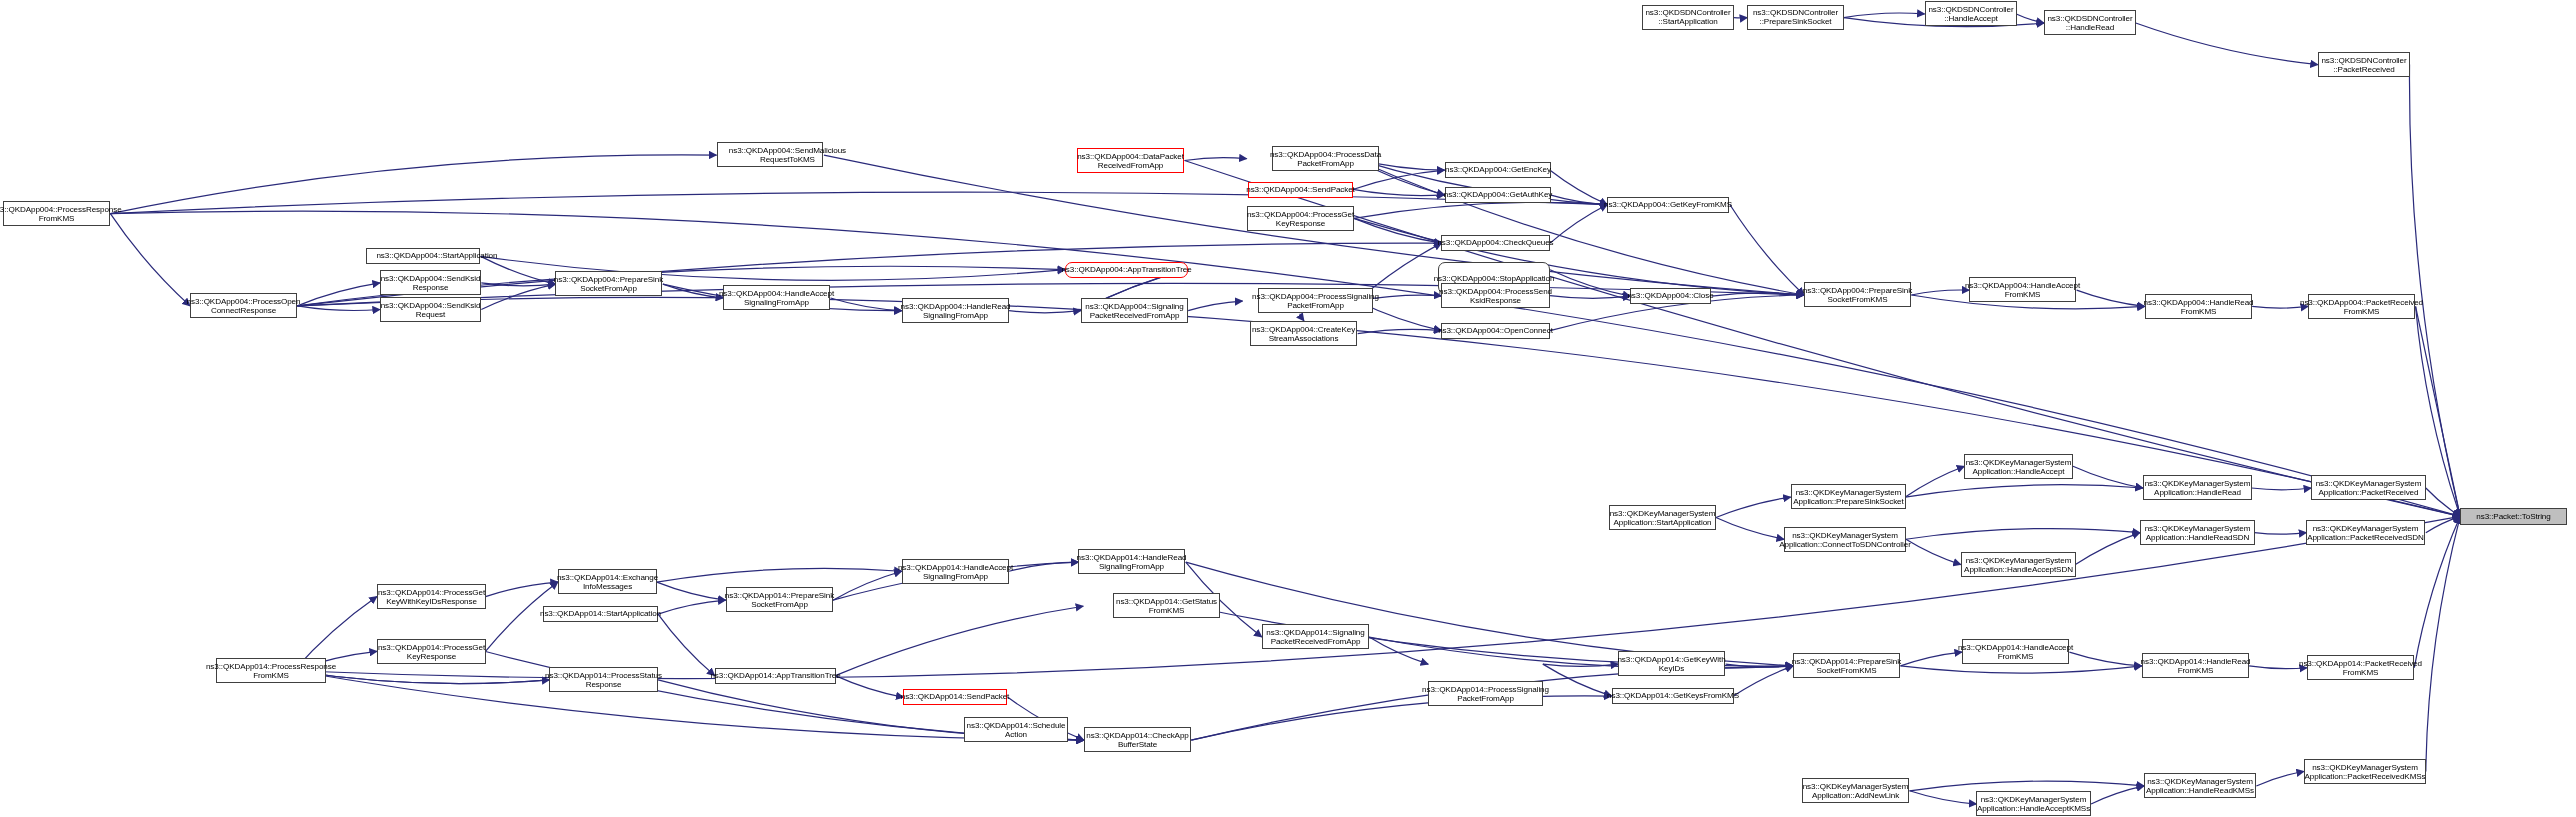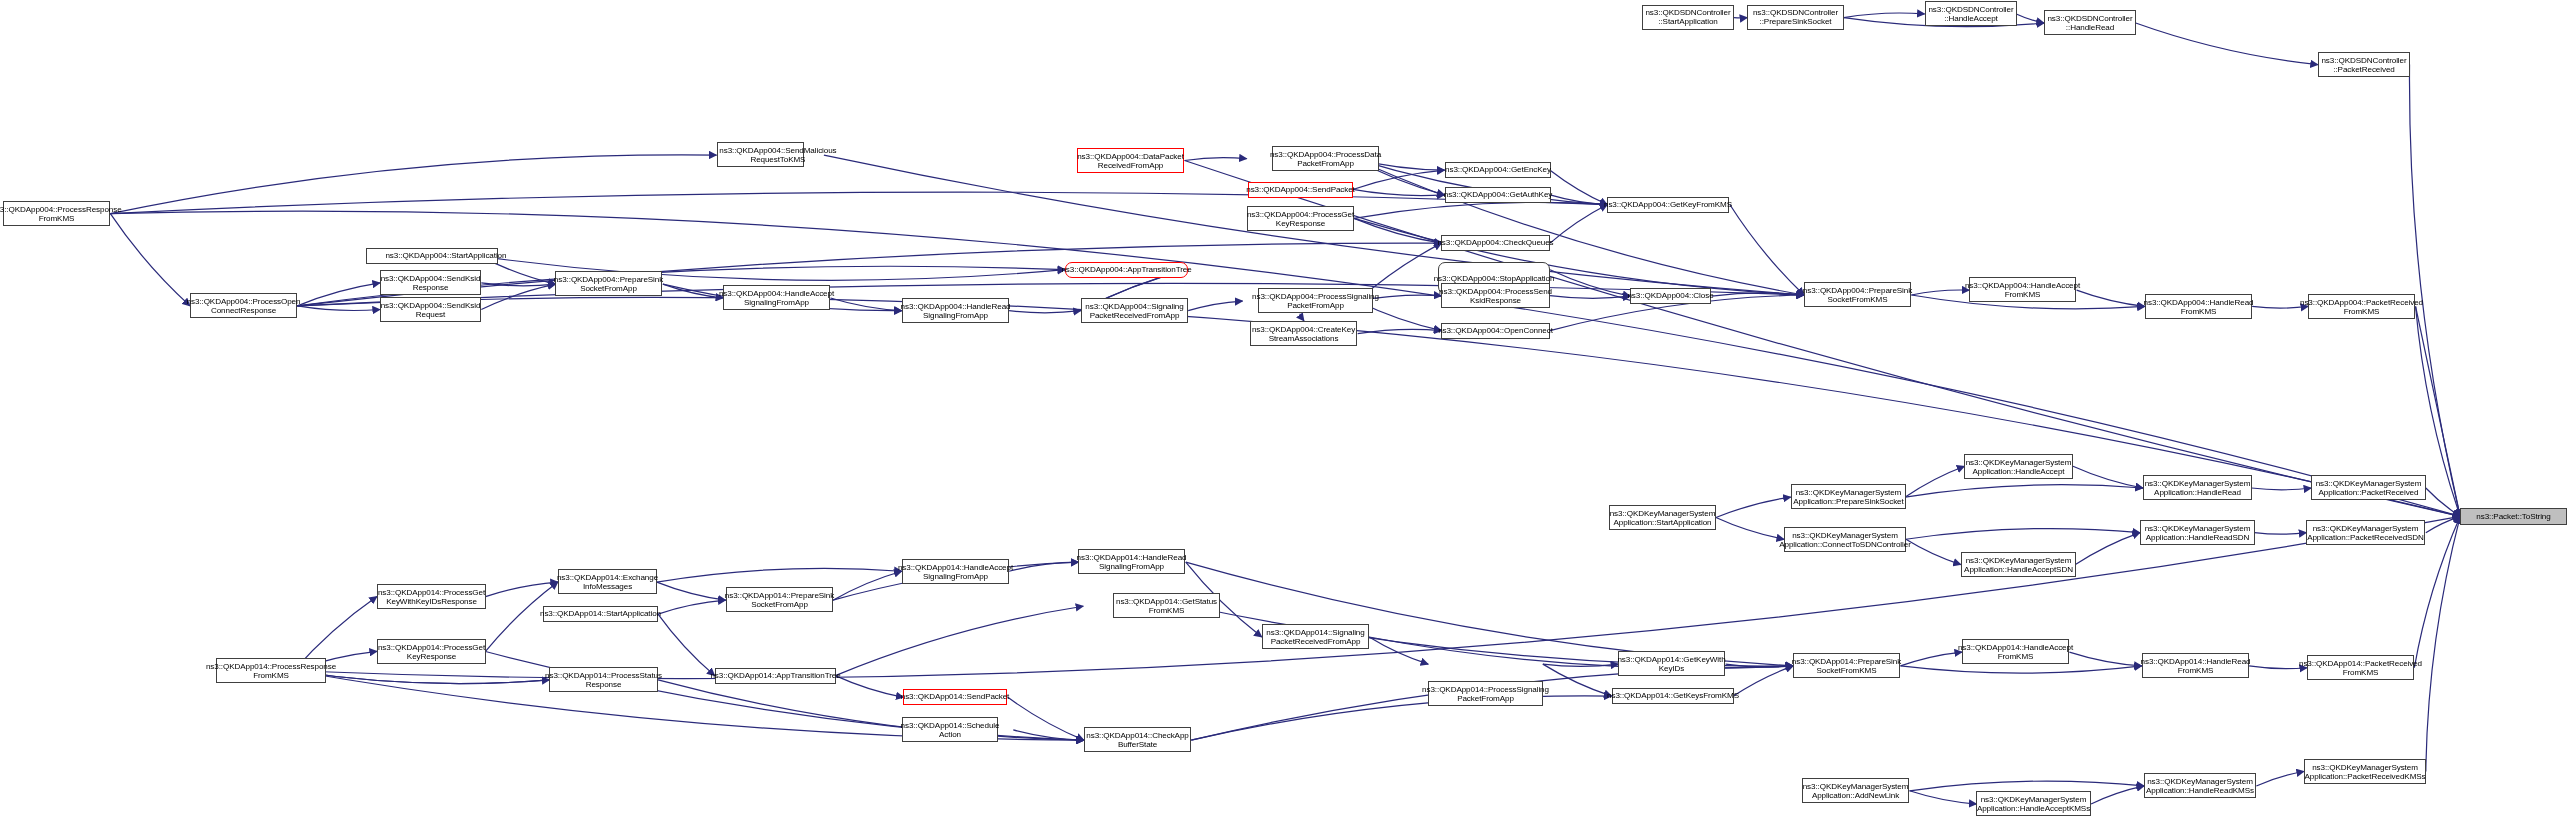--- a/index.html
+++ b/index.html
@@ -161,24 +161,24 @@
   </svg>
   <div id="node-layer">
       <div class="node thick" style="left: 3px; top: 201px; width: 107px; height: 25px;">ns3::QKDApp004::ProcessResponse
 FromKMS</div>
       <div class="node thick" style="left: 190px; top: 293px; width: 107px; height: 25px;">ns3::QKDApp004::ProcessOpen
 ConnectResponse</div>
       <div class="node thick" style="left: 380px; top: 270px; width: 101px; height: 25px;">ns3::QKDApp004::SendKsid
 Response</div>
       <div class="node thick" style="left: 380px; top: 297px; width: 101px; height: 25px;">ns3::QKDApp004::SendKsid
 Request</div>
-      <div class="node thick" style="left: 366px; top: 248px; width: 132px; height: 15.7px; padding-left: 29px;">ns3::QKDApp004::StartApplication</div>
+      <div class="node thick" style="left: 366px; top: 248px; width: 114px; height: 15.7px; padding-left: 29px;">ns3::QKDApp004::StartApplication</div>
       <div class="node thick" style="left: 555px; top: 271px; width: 107px; height: 25px;">ns3::QKDApp004::PrepareSink
 SocketFromApp</div>
-      <div class="node thick" style="left: 717px; top: 142px; width: 87px; height: 25px; padding-left: 36px;">ns3::QKDApp004::SendMalicious
+      <div class="node thick" style="left: 717px; top: 142px; width: 106px; height: 25px; padding-left: 36px;">ns3::QKDApp004::SendMalicious
 RequestToKMS</div>
       <div class="node thick" style="left: 723px; top: 285px; width: 107px; height: 25px;">ns3::QKDApp004::HandleAccept
 SignalingFromApp</div>
       <div class="node thick" style="left: 902px; top: 298px; width: 107px; height: 25px;">ns3::QKDApp004::HandleRead
 SignalingFromApp</div>
       <div class="node thick" style="left: 1081px; top: 298px; width: 107px; height: 25px;">ns3::QKDApp004::Signaling
 PacketReceivedFromApp</div>
       <div class="node red" style="left: 1065px; top: 262px; width: 123px; height: 15.7px; border-radius: 7px;">ns3::QKDApp004::AppTransitionTree</div>
       <div class="node red" style="left: 1077px; top: 148px; width: 107px; height: 25px;">ns3::QKDApp004::DataPacket
 ReceivedFromApp</div>
@@ -232,21 +232,21 @@
       <div class="node thick" style="left: 726px; top: 587px; width: 107px; height: 25px;">ns3::QKDApp014::PrepareSink
 SocketFromApp</div>
       <div class="node thick" style="left: 715px; top: 668px; width: 121px; height: 15.7px;">ns3::QKDApp014::AppTransitionTree</div>
       <div class="node thick" style="left: 902px; top: 559px; width: 107px; height: 25px;">ns3::QKDApp014::HandleAccept
 SignalingFromApp</div>
       <div class="node thick" style="left: 1078px; top: 549px; width: 107px; height: 25px;">ns3::QKDApp014::HandleRead
 SignalingFromApp</div>
       <div class="node thick" style="left: 1083px; top: 593px; width: 107px; height: 25px; margin-left: 30px;">ns3::QKDApp014::GetStatus
 FromKMS</div>
       <div class="node red" style="left: 903px; top: 689px; width: 104px; height: 15.7px;">ns3::QKDApp014::SendPacket</div>
-      <div class="node thick" style="left: 902px; top: 717px; width: 96px; height: 25px;">ns3::QKDApp014::Schedule
+      <div class="node thick" style="left: 964px; top: 717px; width: 104px; height: 25px;">ns3::QKDApp014::Schedule
 Action</div>
       <div class="node thick" style="left: 1084px; top: 727px; width: 107px; height: 25px;">ns3::QKDApp014::CheckApp
 BufferState</div>
       <div class="node thick" style="left: 1262px; top: 624px; width: 107px; height: 25px;">ns3::QKDApp014::Signaling
 PacketReceivedFromApp</div>
       <div class="node thick" style="left: 1428px; top: 651px; width: 115px; height: 25px; margin-top: 30px;">ns3::QKDApp014::ProcessSignaling
 PacketFromApp</div>
       <div class="node thick" style="left: 1618px; top: 651px; width: 107px; height: 25px;">ns3::QKDApp014::GetKeyWith
 KeyIDs</div>
       <div class="node thick" style="left: 1612px; top: 688px; width: 122px; height: 15.7px;">ns3::QKDApp014::GetKeysFromKMS</div>

